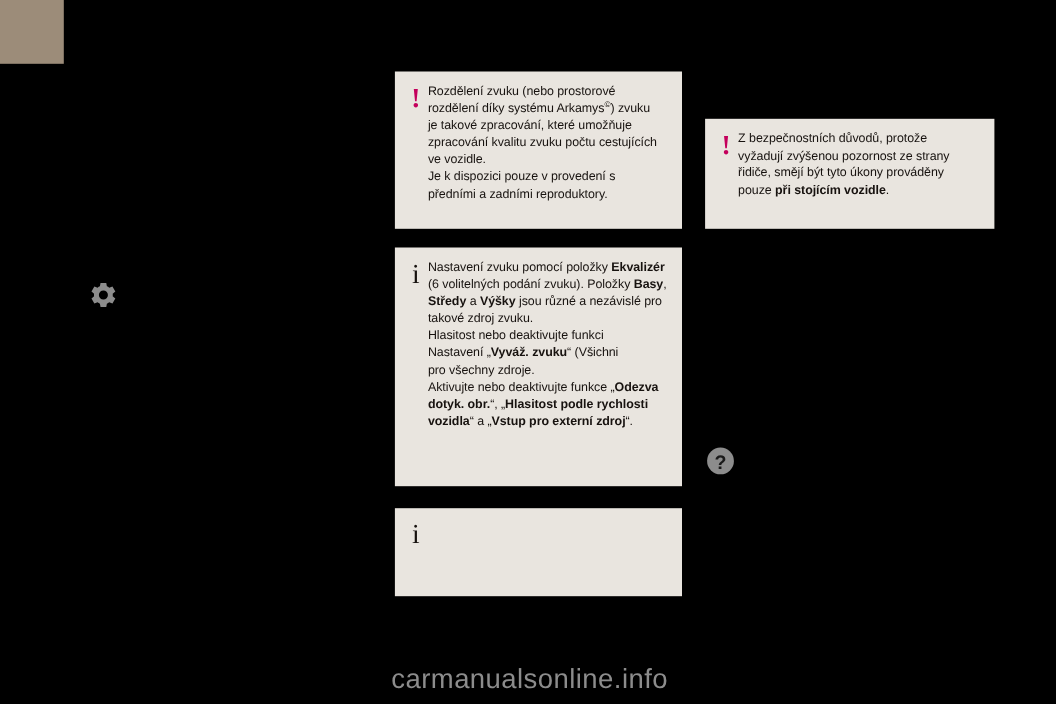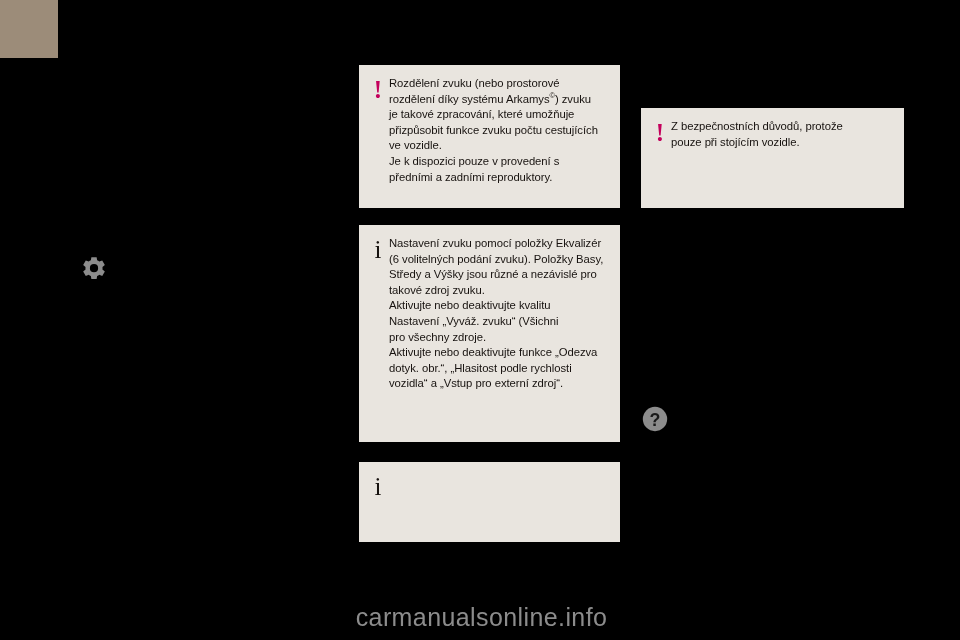--- a/index.html
+++ b/index.html
@@ -65,21 +65,21 @@
   }
 
   .callout .body {
     flex: 1 1 auto;
     color: #17120F;
     font-size: 11.3px;
     line-height: 15.6px;
     letter-spacing: -0.05px;
   }
   .callout .body p { margin: 0; }
-  .callout .body b { font-weight: 400; }
+  .callout .body b { font-weight: 700; }
   .callout .body sup {
     font-size: 7.5px;
     vertical-align: super;
     line-height: 0;
   }
 
   
   #box-sound-distribution { left: 359px; top: 65px;  width: 261px; height: 143px; }
   #box-safety-warning     { left: 641px; top: 108px; width: 263px; height: 100px; }
   #box-equalizer          { left: 359px; top: 225px; width: 261px; height: 217px; }
@@ -112,43 +112,45 @@
 <div class="page">
 
   <div class="corner-block" id="corner-block"></div>
 
   <div class="callout" id="box-sound-distribution">
     <span class="marker marker-bang">!</span>
     <div class="body">
       <p>Rozdělení zvuku (nebo prostorové</p>
       <p>rozdělení díky systému Arkamys<sup>©</sup>) zvuku</p>
       <p>je takové zpracování, které umožňuje</p>
-      <p>přizpůsobit funkce zvuku počtu cestujících</p>
+      <p>zpracování kvalitu zvuku počtu cestujících</p>
       <p>ve vozidle.</p>
       <p>Je k dispozici pouze v provedení s</p>
       <p>předními a zadními reproduktory.</p>
     </div>
   </div>
 
   <div class="callout" id="box-safety-warning">
     <span class="marker marker-bang">!</span>
     <div class="body">
       <p>Z bezpečnostních důvodů, protože</p>
+      <p>vyžadují zvýšenou pozornost ze strany</p>
+      <p>řidiče, smějí být tyto úkony prováděny</p>
       <p>pouze <b>při stojícím vozidle</b>.</p>
     </div>
   </div>
 
   <div class="callout" id="box-equalizer">
     <span class="marker marker-info">i</span>
     <div class="body">
       <p>Nastavení zvuku pomocí položky <b>Ekvalizér</b></p>
       <p>(6 volitelných podání zvuku). Položky <b>Basy</b>,</p>
       <p><b>Středy</b> a <b>Výšky</b> jsou různé a nezávislé pro</p>
       <p>takové zdroj zvuku.</p>
-      <p>Aktivujte nebo deaktivujte kvalitu</p>
+      <p>Hlasitost nebo deaktivujte funkci</p>
       <p>Nastavení „<b>Vyváž. zvuku</b>“ (Všichni</p>
       <p>pro všechny zdroje.</p>
       <p>Aktivujte nebo deaktivujte funkce „<b>Odezva</b></p>
       <p><b>dotyk. obr.</b>“, „<b>Hlasitost podle rychlosti</b></p>
       <p><b>vozidla</b>“ a „<b>Vstup pro externí zdroj</b>“.</p>
     </div>
   </div>
 
   <div class="callout" id="box-onboard-audio">
     <span class="marker marker-info">i</span>

